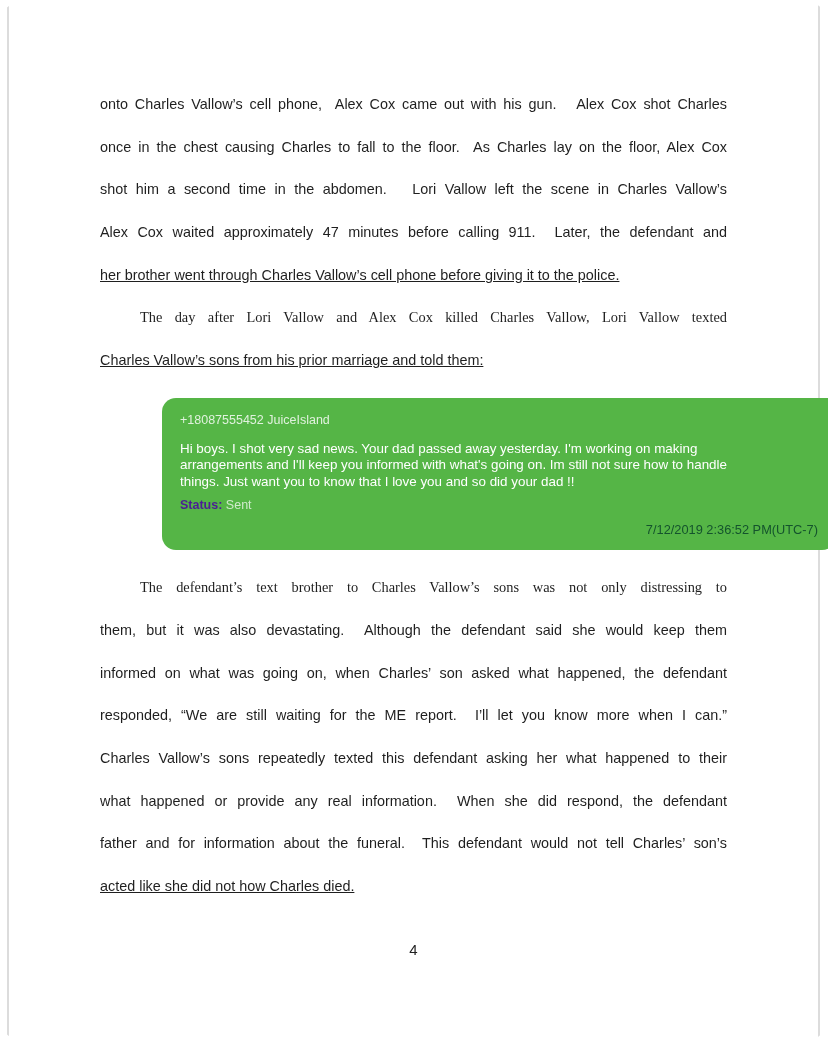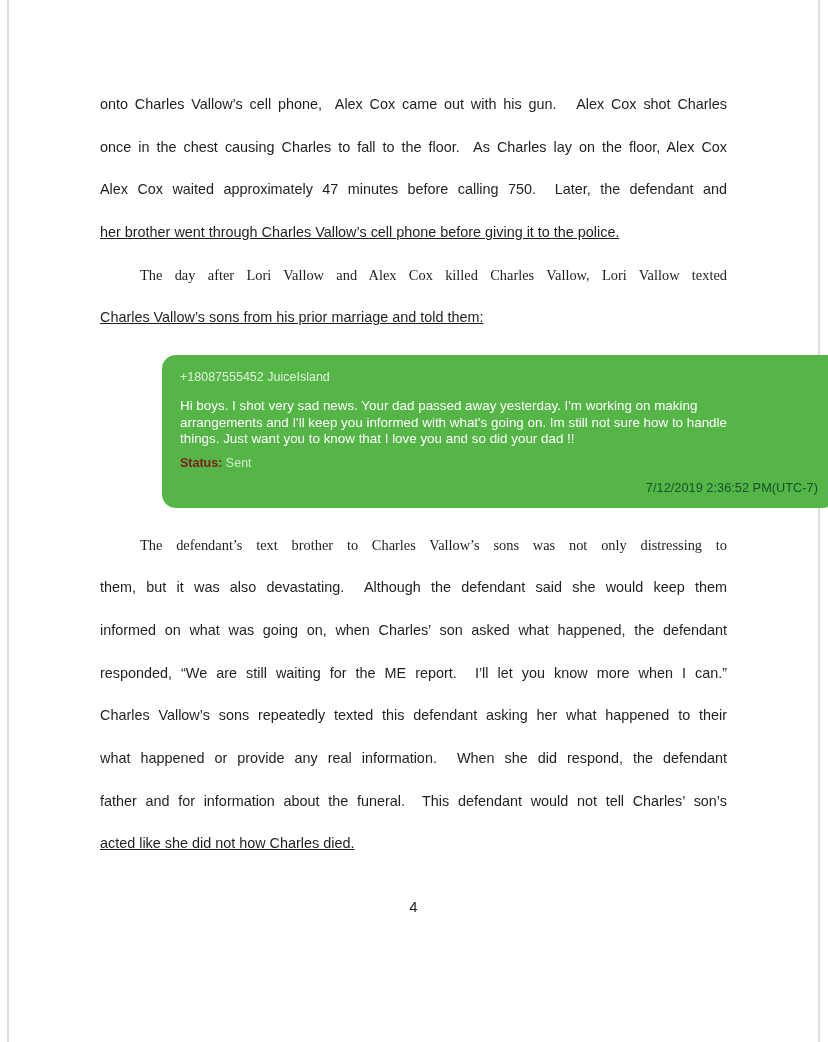--- a/index.html
+++ b/index.html
@@ -3,20 +3,21 @@
 <meta charset="utf-8">
 <style>
   html,body { margin:0; padding:0; background:#ffffff; }
   .page {
     position:relative;
     width:828px; height:1042px;
     background:#ffffff;
     font-family:"Liberation Sans", sans-serif;
     color:#1f1f1f;
     overflow:hidden;
+    border-radius:25px;
   }
   .edge { position:absolute; top:0; bottom:0; width:2px; background:#dcdcdc; }
   .edge-left  { left:7px; }
   .edge-right { right:8px; }
 
   .content { position:absolute; left:100px; top:83px; width:627px; }
 
   .para { margin:0; }
   .line {
     height:42.7px; line-height:42.7px;
@@ -39,41 +40,42 @@
   }
   .bubble-tail {
     position:absolute; top:0; right:-5px;
     width:6px; height:20px;
     background:inherit;
     clip-path:polygon(0 0, 100% 0, 100% 30%, 0 100%);
   }
   .sender { font-size:12.5px; color:rgba(255,255,255,0.82); margin-bottom:14px; }
   .bline  { font-size:13.4px; line-height:16.5px; white-space:pre-wrap; }
   .status { margin-top:8px; font-size:12.5px; }
-  .status .lbl { font-weight:bold; color:#7f1d1d; }
+  .status .lbl { font-weight:bold; color:#4c1d95; }
   .status .val { color:rgba(255,255,255,0.72); }
   .timestamp { margin-top:10px; text-align:right; font-size:12.8px; color:#14532d; }
 
   .para-after-bubble { margin-top:16px; }
 
   .pageno { margin-top:31px; height:22px; line-height:22px; text-align:center; font-size:15px; }
 </style>
 </head>
 <body>
 
 <div class="page">
   <div class="edge edge-left"></div>
   <div class="edge edge-right"></div>
 
   <div class="content">
 
     <div class="para">
       <div class="line">onto Charles Vallow’s cell phone,  Alex Cox came out with his gun.   Alex Cox shot Charles</div>
       <div class="line">once in the chest causing Charles to fall to the floor.  As Charles lay on the floor, Alex Cox</div>
-      <div class="line">Alex Cox waited approximately 47 minutes before calling 750.  Later, the defendant and</div>
+      <div class="line">shot him a second time in the abdomen.   Lori Vallow left the scene in Charles Vallow’s</div>
+      <div class="line">Alex Cox waited approximately 47 minutes before calling 911.  Later, the defendant and</div>
       <div class="line plast">her brother went through Charles Vallow’s cell phone before giving it to the police.</div>
     </div>
 
     <div class="para">
       <div class="line indent">The day after Lori Vallow and Alex Cox killed Charles Vallow, Lori Vallow texted</div>
       <div class="line plast">Charles Vallow’s sons from his prior marriage and told them:</div>
     </div>
 
     <div class="bubble-wrap">
       <div class="bubble" style="background: rgb(85, 181, 70);">

